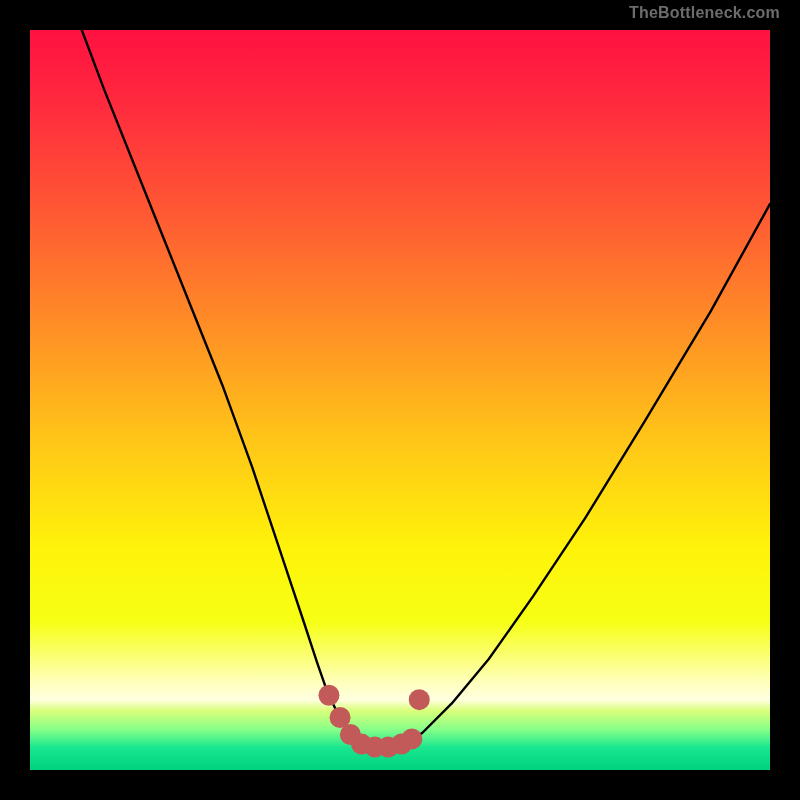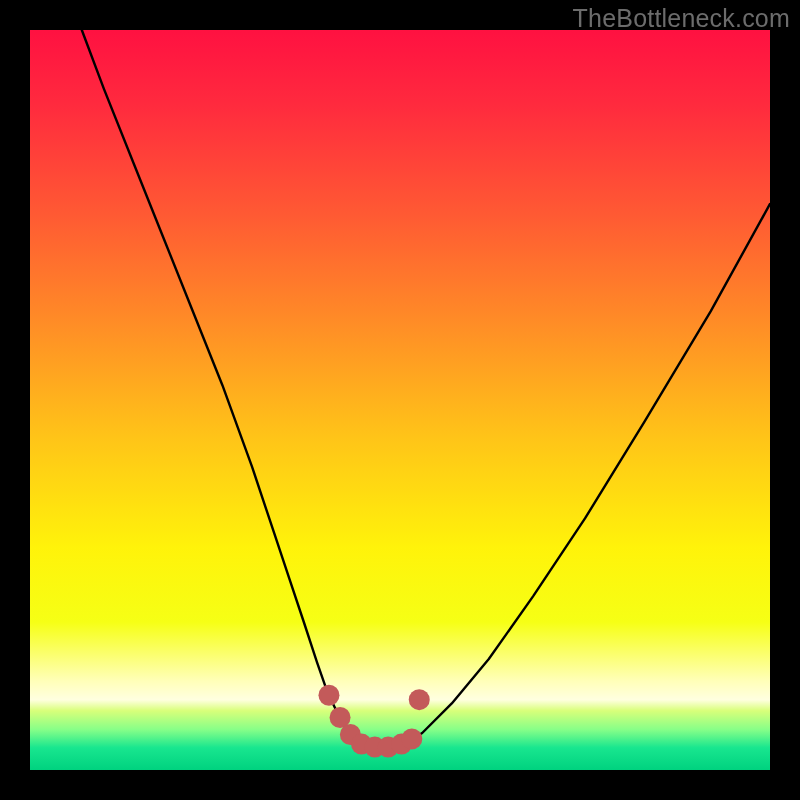--- a/index.html
+++ b/index.html
@@ -13,24 +13,24 @@
   }
   .stage {
     position: relative;
     width: 800px;
     height: 800px;
     background: #000;
   }
   .watermark {
     position: absolute;
     top: 4px;
-    right: 10px;
+    right: 20px;
     color: #6c6c6c;
-    font-size: 25px;
-    font-weight: 400;
+    font-size: 16px;
+    font-weight: 700;
     letter-spacing: 0.2px;
     z-index: 10;
   }
   svg {
     position: absolute;
     top: 0;
     left: 0;
   }
 </style>
 </head>

